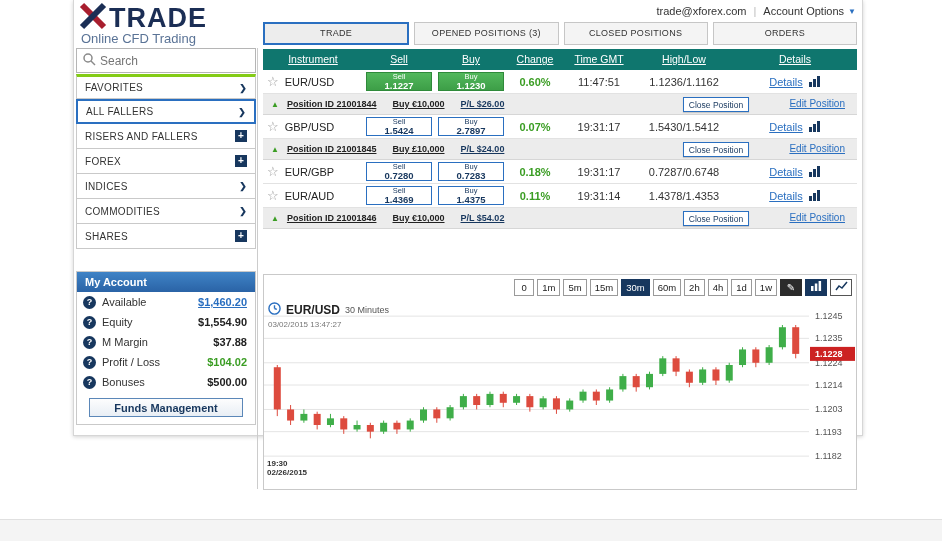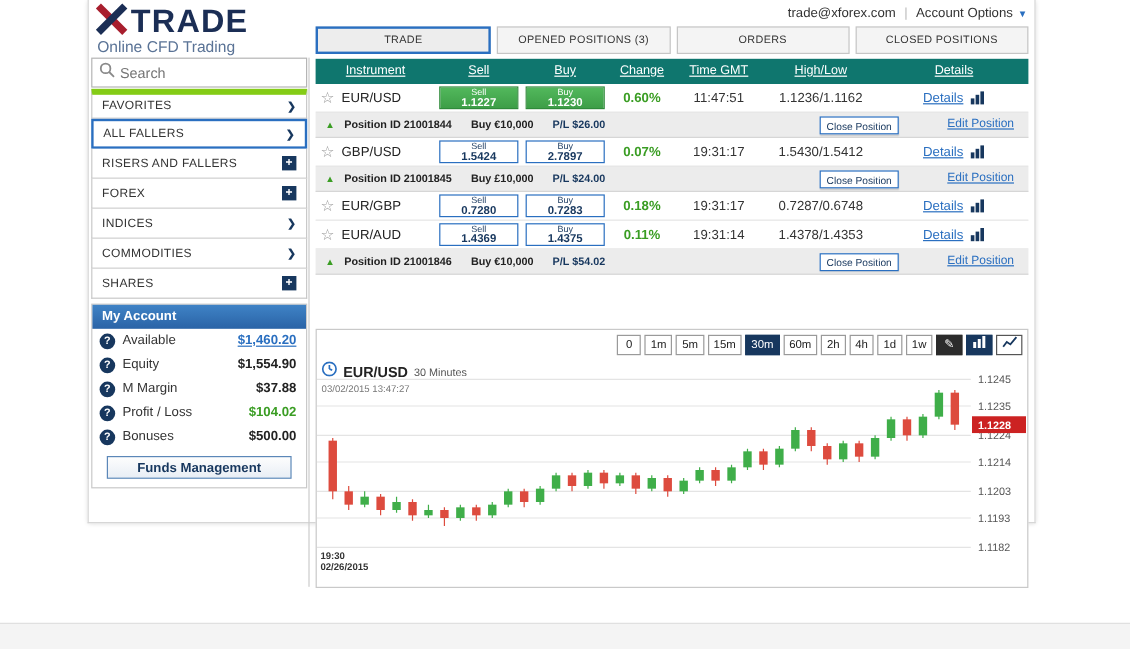--- a/index.html
+++ b/index.html
@@ -20,27 +20,27 @@
   .tab-bar { position:absolute; left:189px; top:22px; width:594px; height:23px; display:flex; gap:5px; }
   .tab { flex:1; background:#f4f4f4; border:1px solid #c6c6c6; font-size:9px; color:#333; text-align:center; line-height:20px; letter-spacing:.3px; cursor:pointer; }
   .tab.active { border:2px solid #2a6fc0; background:#ededed; line-height:18px; }
 
   
   .sidebar { position:absolute; left:2px; top:48px; width:182px; height:441px; border-right:1px solid #ccc; }
   .search-box { height:25px; border:1px solid #b5b5b5; margin-right:1px; display:flex; align-items:center; padding:0 5px; background:#fff; }
   .search-box input { border:none; outline:none; flex:1; font-size:12px; color:#444; margin-left:4px; font-family:"Liberation Sans",sans-serif; }
   .side-list { margin-top:1px; }
   .side-item { height:25px; border:1px solid #c9c9c9; border-top:none; margin-right:1px; display:flex; align-items:center; justify-content:space-between; padding:0 8px; font-size:10px; color:#333; background:#fff; cursor:pointer; letter-spacing:.3px; }
-  .side-item:first-child { border-top:5px solid #84cc16; }
+  .side-item:first-child { border-top:3px solid #84cc16; }
   .side-item.selected { border:2px solid #2a6fc0; }
   .chev { color:#17375e; font-size:9px; font-weight:bold; }
   .plus-sq { width:12px; height:12px; background:#17375e; color:#fff; font-size:10px; font-weight:bold; line-height:12px; text-align:center; display:inline-block; }
 
   
-  .account-panel { margin-top:4px; margin-right:1px; border:1px solid #c9c9c9; background:#fff; }
+  .account-panel { margin-top:22px; margin-right:1px; border:1px solid #c9c9c9; background:#fff; }
   .account-head { height:20px; background:linear-gradient(#3f83c6,#2a63a6); color:#fff; font-size:11px; font-weight:bold; line-height:20px; padding-left:8px; }
   .acct-row { height:20px; display:flex; align-items:center; padding:0 8px 0 6px; font-size:11px; color:#333; }
   .help-circ { width:13px; height:13px; border-radius:50%; background:#17375e; color:#fff; font-size:9px; font-weight:bold; line-height:13px; text-align:center; margin-right:6px; flex:none; cursor:pointer; }
   .acct-label { flex:1; }
   .acct-val { font-weight:bold; color:#222; }
   .acct-val.link { color:#2a6fc0; text-decoration:underline; cursor:pointer; }
   .acct-val.green { color:#3a9d23; }
   .funds-btn { display:block; margin:6px 12px 7px; width:calc(100% - 24px); height:19px; background:linear-gradient(#fdfdfd,#e8eef5); border:1px solid #5b87b8; color:#17375e; font-size:11px; font-family:"Liberation Sans",sans-serif; cursor:pointer;font-weight:bold; }
 
   
@@ -57,21 +57,21 @@
   .px-btn .val { font-size:9.5px; font-weight:bold; line-height:10px; }
   .px-btn.green { background:linear-gradient(#52b85c,#3d9e47); border-color:#2f8a3a; color:#fff; }
   .cell { text-align:center; font-size:11px; color:#333; }
   .change { color:#3a9d23; font-weight:bold; }
   .det-cell { width:124px; display:flex; align-items:center; justify-content:center; gap:5px; }
   .det-link { color:#2a6fc0; font-size:11px; text-decoration:underline; cursor:pointer; }
   .chart-ic { cursor:pointer; display:inline-flex; }
 
   .pos-row { position:relative; height:21px; background:#ececec; border-bottom:1px solid #d6d6d6; display:flex; align-items:center; font-size:9px; font-weight:bold; color:#222; padding-left:8px; }
   .pos-tri { color:#3a9d23; font-size:8px; margin-right:8px; }
-  .pos-row span.seg { margin-right:16px; }
+  .pos-row span.seg { margin-right:16px;text-decoration:underline; }
   .pos-pl { color:#17375e; }
   .close-btn { position:absolute; left:420px; top:3px; width:66px; height:15px; background:#fff; border:1px solid #2a6fc0; color:#17375e; font-size:8.5px; font-family:"Liberation Sans",sans-serif; cursor:pointer; box-shadow:0 1px 1px rgba(0,0,0,.15); }
   .edit-link { position:absolute; right:12px; top:4px; font-size:10px; color:#2a6fc0; text-decoration:underline; font-weight:normal; cursor:pointer; }
 
   
   .chart-panel { margin-top:45px; width:594px; height:216px; border:1px solid #c9c9c9; background:#fff; }
   .tf-bar { height:24px; display:flex; align-items:center; justify-content:flex-end; gap:3px; padding-right:4px; }
   .tf-btn { min-width:20px; height:17px; padding:0 4px; background:#fff; border:1px solid #9a9a9a; color:#222; font-size:9.5px; font-family:"Liberation Sans",sans-serif; cursor:pointer; }
   .tf-btn.active { background:#17375e; border-color:#17375e; color:#fff; }
   .icon-btn { width:22px; height:17px; border:1px solid #555; display:flex; align-items:center; justify-content:center; cursor:pointer; font-size:10px; }
@@ -107,22 +107,22 @@
     <span class="sep">|</span>
     <span class="acct-opts">
       <span>Account Options</span>
       <span class="caret">▼</span>
     </span>
   </div>
 
   <div class="tab-bar">
     <div class="tab active">TRADE</div>
     <div class="tab">OPENED POSITIONS (3)</div>
+    <div class="tab">CLOSED POSITIONS</div>
     <div class="tab">ORDERS</div>
-    <div class="tab">CLOSED POSITIONS</div>
   </div>
 
   <div class="sidebar">
     <div class="search-box">
       <span>
         <svg width="14" height="14" viewBox="0 0 14 14">
           <circle cx="6" cy="6" r="4" fill="none" stroke="#8a8a8a" stroke-width="1.5"></circle>
           <line x1="9" y1="9" x2="13" y2="13" stroke="#8a8a8a" stroke-width="1.5"></line>
         </svg>
       </span>

